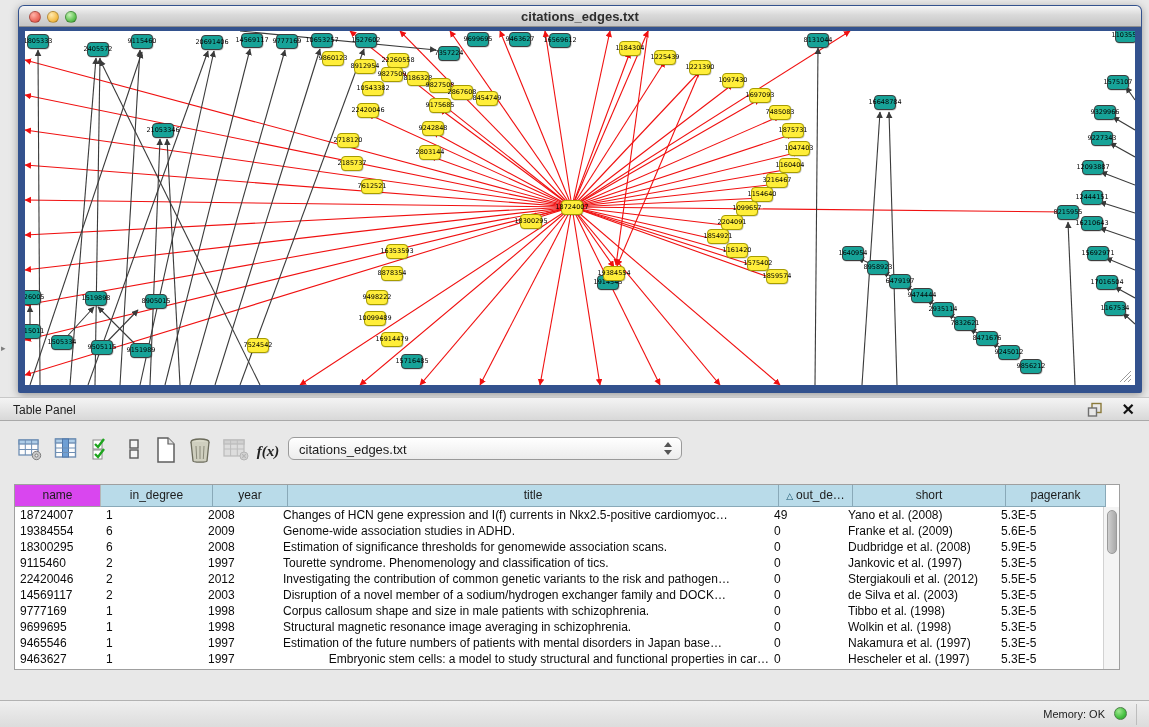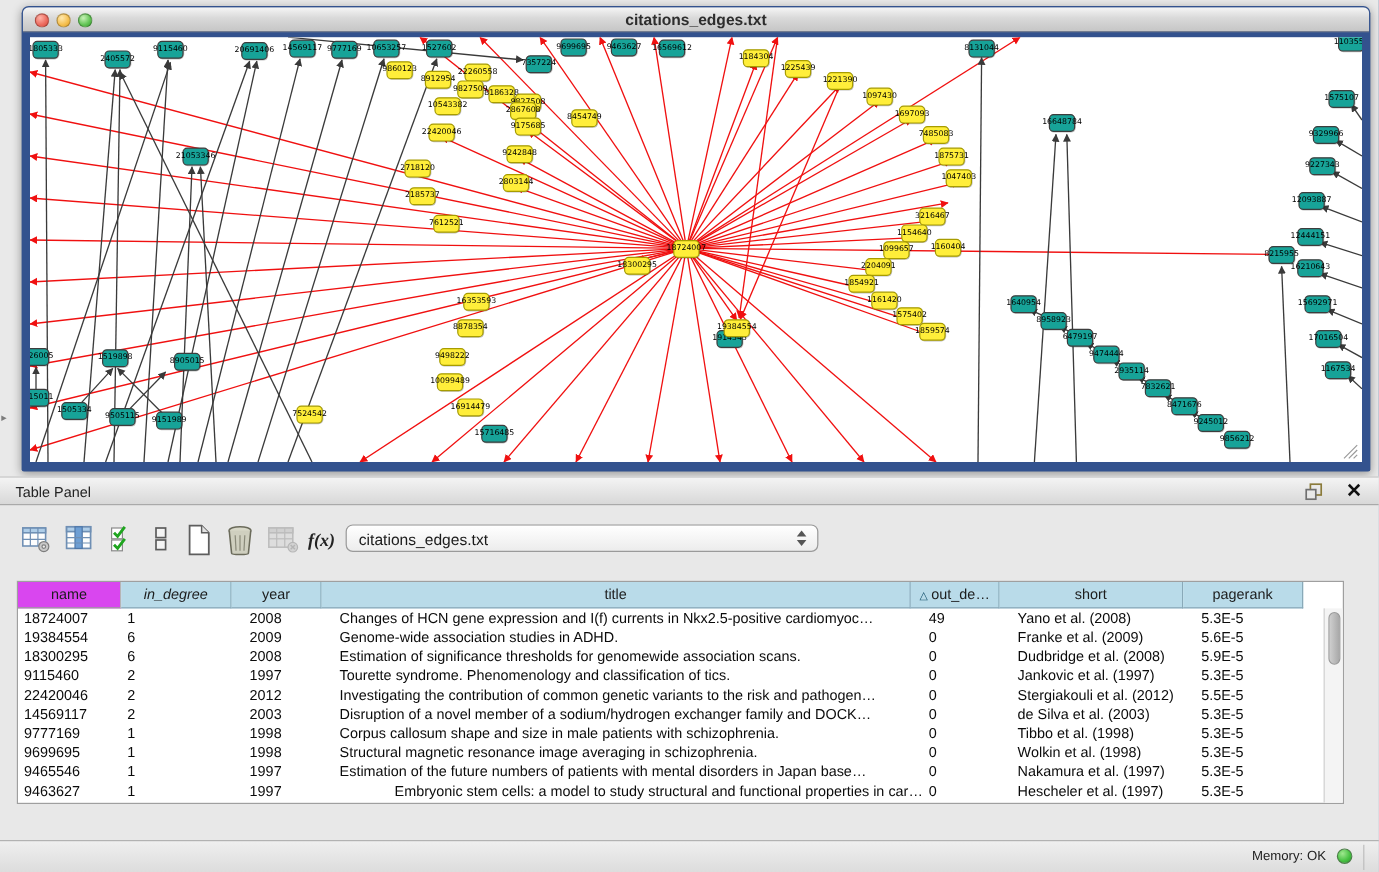--- a/index.html
+++ b/index.html
@@ -341,21 +341,21 @@
         </div>
         <div class="gnode y" style="left: 382px; top: 39.5px;">
           <span class="lbl">8186328</span>
         </div>
         <div class="gnode y" style="left: 404px; top: 46.5px;">
           <span class="lbl">9827508</span>
         </div>
         <div class="gnode y" style="left: 337px; top: 49.5px;">
           <span class="lbl">10543382</span>
         </div>
-        <div class="gnode y" style="left: 400px; top: 53.5px;">
+        <div class="gnode y" style="left: 426px; top: 53.5px;">
           <span class="lbl">2867608</span>
         </div>
         <div class="gnode y" style="left: 451px; top: 59.5px;">
           <span class="lbl">8454749</span>
         </div>
         <div class="gnode y" style="left: 404px; top: 66.5px;">
           <span class="lbl">9175685</span>
         </div>
         <div class="gnode y" style="left: 332px; top: 71.5px;">
           <span class="lbl">22420046</span>
@@ -419,21 +419,21 @@
         </div>
         <div class="gnode y" style="left: 744px; top: 73.5px;">
           <span class="lbl">7485083</span>
         </div>
         <div class="gnode y" style="left: 757px; top: 91.5px;">
           <span class="lbl">1875731</span>
         </div>
         <div class="gnode y" style="left: 763px; top: 109.5px;">
           <span class="lbl">1047403</span>
         </div>
-        <div class="gnode y" style="left: 754px; top: 126.5px; margin-top: 41px;">
+        <div class="gnode y" style="left: 754px; top: 126.5px;">
           <span class="lbl">1160404</span>
         </div>
         <div class="gnode y" style="left: 741px; top: 141.5px;">
           <span class="lbl">3216467</span>
         </div>
         <div class="gnode y" style="left: 726px; top: 155.5px;">
           <span class="lbl">1154640</span>
         </div>
         <div class="gnode y" style="left: 711px; top: 169.5px;">
           <span class="lbl">1099657</span>
@@ -538,21 +538,21 @@
       <span class="arrows">
           <div class="up"></div>
           <div class="dn"></div>
         </span>
     </div>
   </div>
 
   <div class="tablebox">
     <div class="thead" id="thead">
         <div class="th gray" style="width: 86px;">name</div>
-        <div class="th" style="width: 92px; font-style: italic;">in_degree</div>
+        <div class="th" style="width: 112px;">in_degree</div>
         <div class="th" style="width: 75px;">year</div>
         <div class="th" style="width: 491px;">title</div>
         <div class="th" style="width: 74px;"><span class="sortglyph">△</span>out_de…</div>
         <div class="th" style="width: 153px;">short</div>
         <div class="th" style="width: 100px;">pagerank</div>
       </div>
     <div class="tbody" id="tbody">
         <div class="trow">
           <div class="td" style="width: 86px;">18724007</div>
           <div class="td" style="width: 102px;">1</div>

